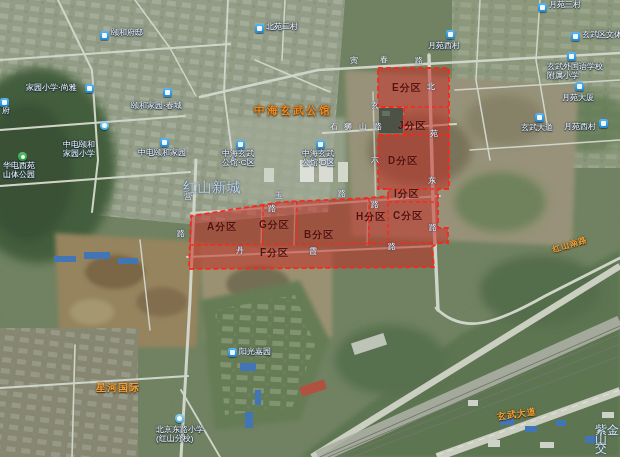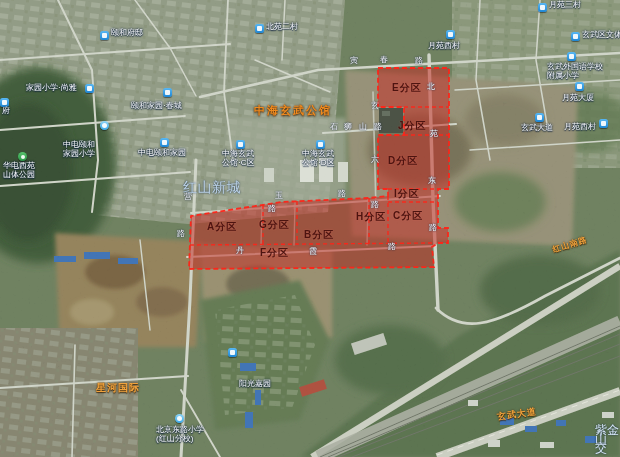--- a/index.html
+++ b/index.html
@@ -256,21 +256,21 @@
       <div class="poi" style="left: 0px; top: 0px; position: absolute;">
         <span class="mk blue" style="left: 236px; top: 140px; position: absolute;"></span>
         <div class="lbl" style="left: 222px; top: 149px;">中海玄武<br>公馆·C区</div>
       </div>
       <div class="poi" style="left: 0px; top: 0px; position: absolute;">
         <span class="mk blue" style="left: 316px; top: 140px; position: absolute;"></span>
         <div class="lbl" style="left: 302px; top: 149px;">中海玄武<br>公馆·D区</div>
       </div>
       <div class="poi" style="left: 0px; top: 0px; position: absolute;">
         <span class="mk blue" style="left: 228px; top: 348px; position: absolute;"></span>
-        <div class="lbl" style="left: 239px; top: 347px; margin-top: 32px;">阳光嘉园</div>
+        <div class="lbl" style="left: 239px; top: 347px;">阳光嘉园</div>
       </div>
       <div class="poi" style="left: 0px; top: 0px; position: absolute;">
         <span class="mk school" style="left: 175px; top: 414px; position: absolute;"></span>
         <div class="lbl" style="left: 156px; top: 425px;">北京东路小学<br>(红山分校)</div>
       </div>
       <div class="poi" style="left: 0px; top: 0px; position: absolute;">
         <span class="mk green" style="left: 18px; top: 152px; position: absolute;"></span>
         <div class="lbl" style="left: 3px; top: 161px;">华电西苑<br>山体公园</div>
       </div>
       <div class="poi" style="left: 0px; top: 0px; position: absolute;">

